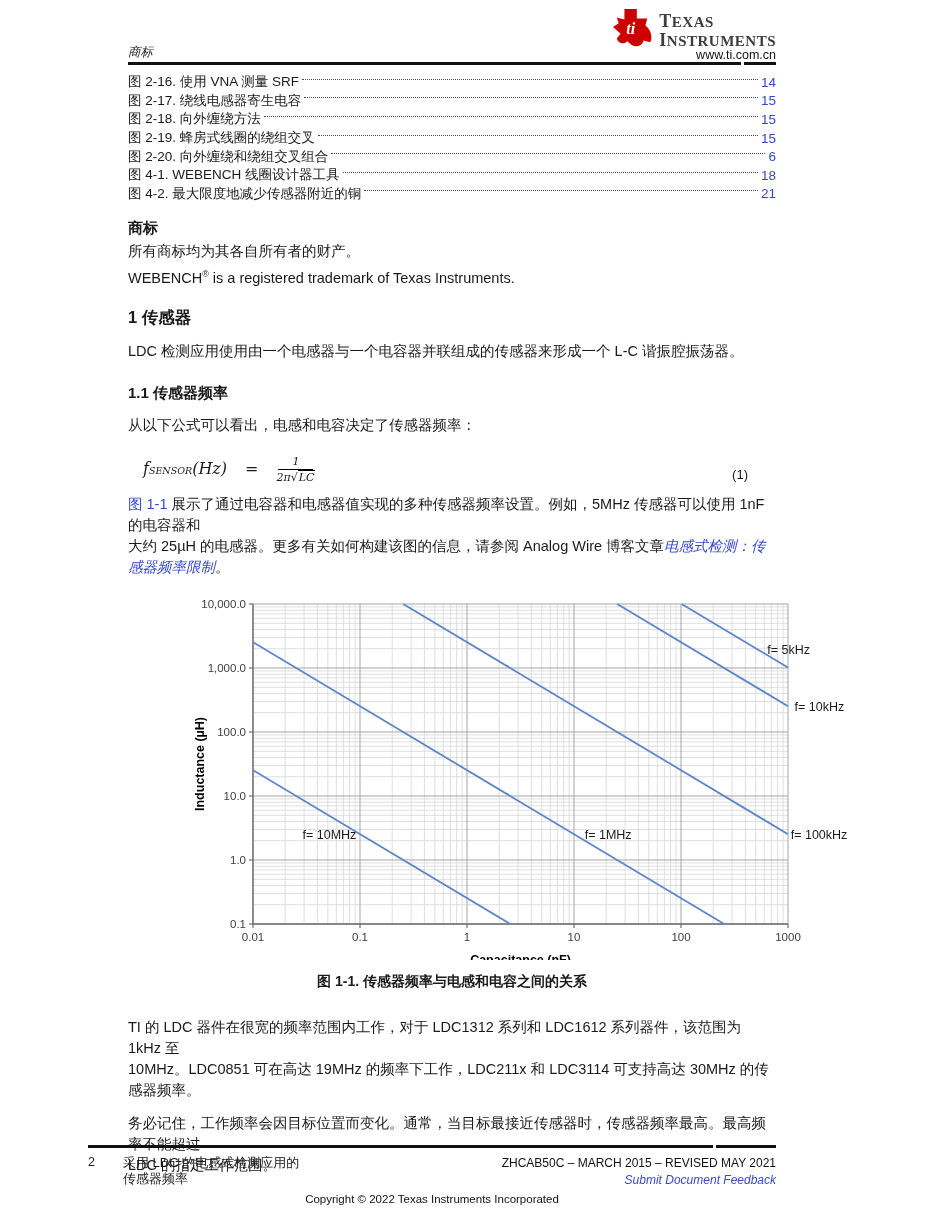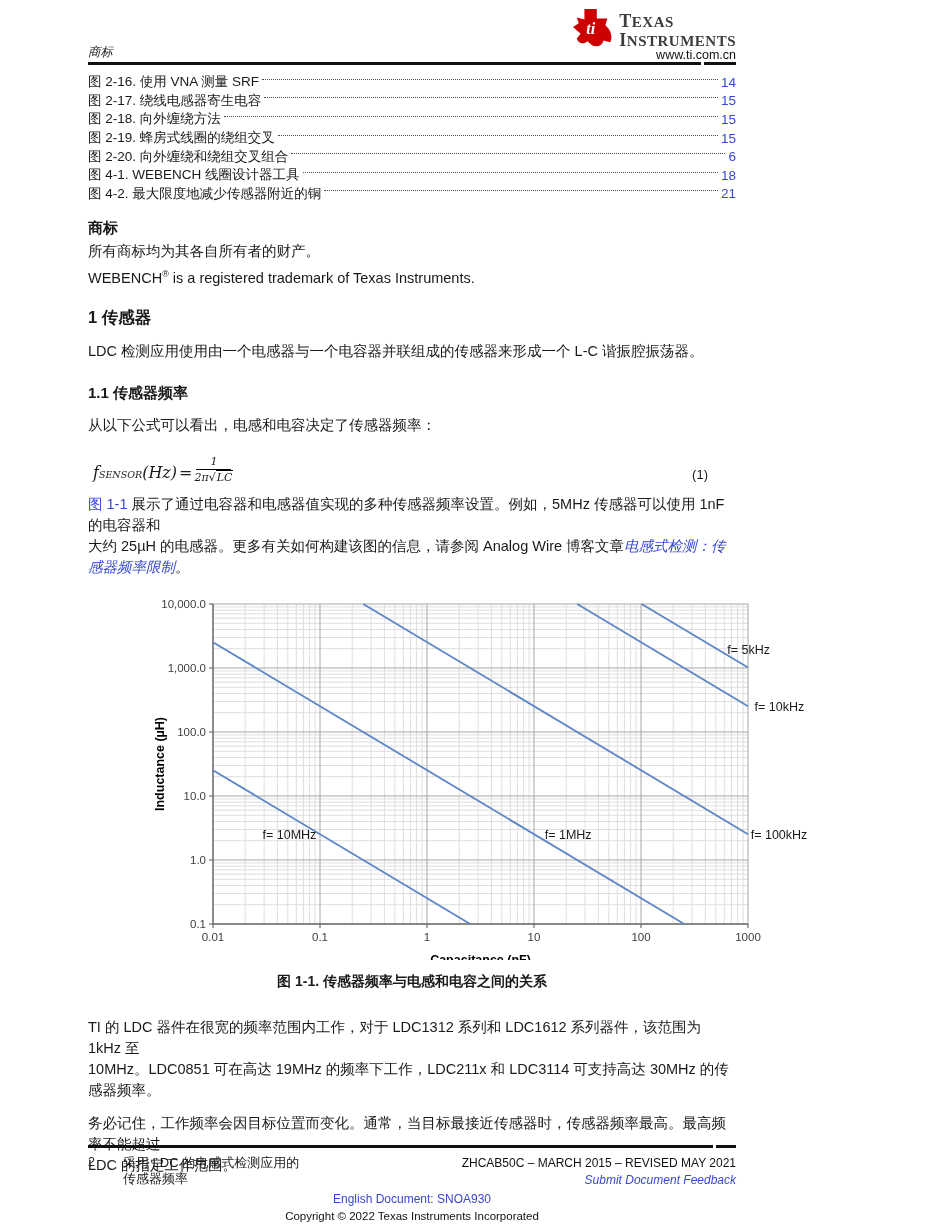--- a/index.html
+++ b/index.html
@@ -2,21 +2,21 @@
 <html><head>
 <meta charset="utf-8">
 <style>
   :root{
     --link:#3847d1;
     --ti-red:#cc0000;
     --ink:#1a1a1a;
   }
   html,body{margin:0;padding:0;background:#ffffff;}
   body{font-family:"Liberation Sans","DejaVu Sans",sans-serif;color:var(--ink);}
-  .page{position:relative;width:818px;height:1230px;background:#fff;overflow:hidden;}
+  .page{position:relative;width:818px;height:1230px;background:#fff;overflow:hidden;padding-left:40px;}
 
   
   .header{position:relative;height:64px;}
   .logo-block{position:absolute;top:8px;right:82px;display:flex;align-items:flex-start;gap:5px;}
   .logo-svg{width:42px;height:40px;}
   .brand{display:flex;flex-direction:column;line-height:1;margin-top:4px;}
   .brand span{font-family:"Liberation Serif","DejaVu Serif",serif;color:#3d3d3d;font-weight:bold;letter-spacing:.5px;}
   .brand .b1{font-size:15px;}
   .brand .b2{font-size:15px;margin-top:1px;}
   .brand .cap{font-size:18px;}
@@ -40,21 +40,21 @@
 
   .h-section{margin:20px 0 0 0;font-size:16.5px;font-weight:bold;}
   .par{margin:12px 0 0 0;font-size:14.5px;line-height:21px;white-space:pre-wrap;}
   .h-subsection{margin:22px 0 0 0;font-size:15px;font-weight:bold;}
 
   .seg-link{color:var(--link);}
   .seg-link-italic{color:var(--link);font-style:italic;}
 
   
   .equation-row{display:flex;justify-content:space-between;align-items:flex-end;margin-top:18px;}
-  .equation{font-family:"DejaVu Serif","Liberation Serif",serif;font-style:italic;font-size:16px;margin-left:5px;display:flex;align-items:flex-end;gap:0;}
+  .equation{font-family:"DejaVu Serif","Liberation Serif",serif;font-style:italic;font-size:16px;margin-left:15px;display:flex;align-items:center;gap:16px;}
   .eq-sub{font-size:9.5px;font-style:italic;}
   .eq-eq{font-style:normal;padding:0 2px;}
   .frac{display:inline-flex;flex-direction:column;align-items:center;font-size:11px;vertical-align:middle;transform:translateY(2px);}
   .fnum{border-bottom:1px solid #000;padding:0 14px 1px 14px;line-height:1.1;}
   .fden{padding-top:1px;line-height:1.2;}
   .radicand{border-top:1px solid #000;padding:0 1px;}
   .eq-number{font-size:13px;padding-right:28px;font-style:normal;}
 
   
   .figure{margin-top:20px;}
@@ -325,18 +325,17 @@
           <div>采用 LDC 的电感式检测应用的</div>
           <div>传感器频率</div>
         </div>
       </div>
       <div class="footer-right">
         <div class="doc-id">ZHCAB50C – MARCH 2015 – REVISED MAY 2021</div>
         <a class="feedback-link" href="#">Submit Document Feedback</a>
       </div>
     </div>
     <div class="footer-center">
-      <div><a class="english-doc-link" href="#">English Document: SNOA930</a></div>
       <div class="copyright">Copyright © 2022 Texas Instruments Incorporated</div>
     </div>
   </div>
 
 </div>
 
 </body></html>

